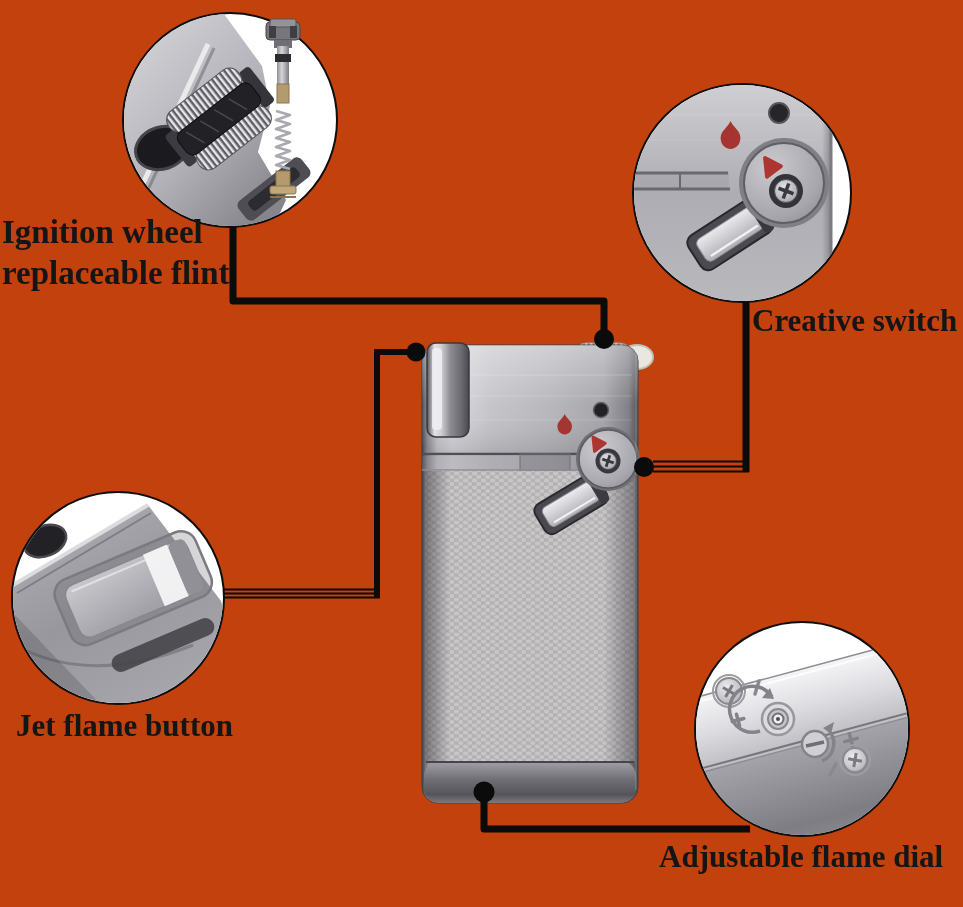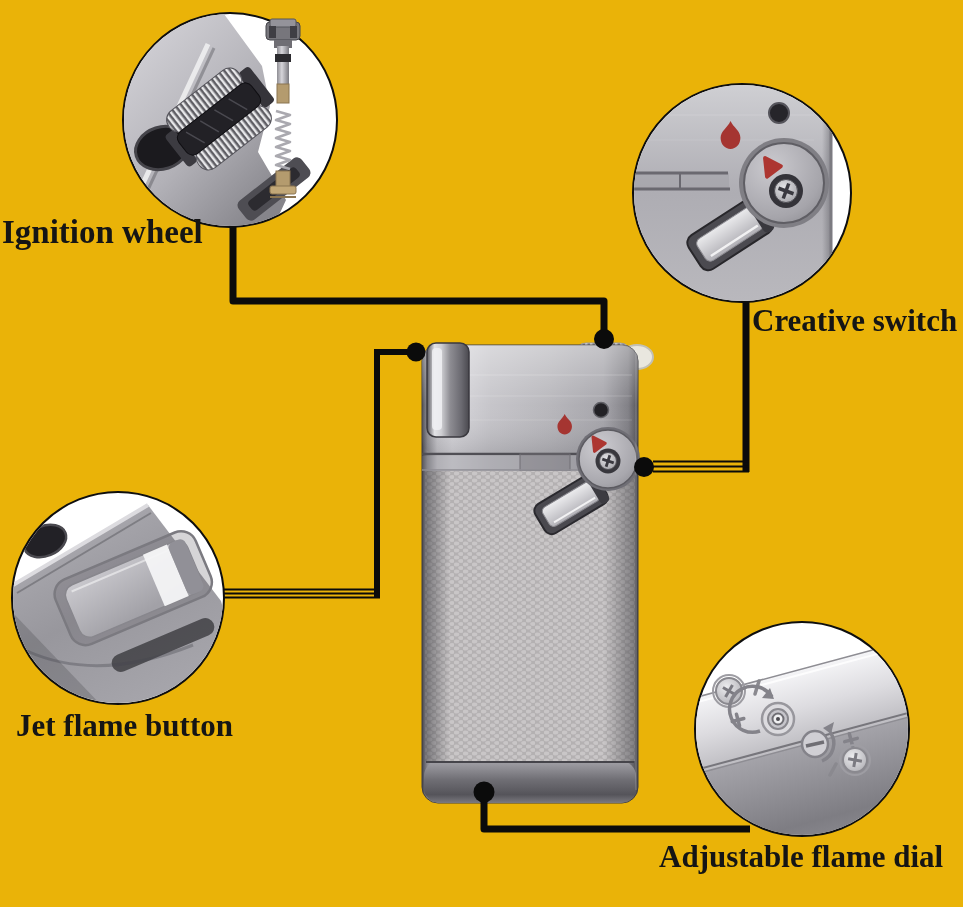--- a/index.html
+++ b/index.html
@@ -1,16 +1,16 @@
 <!DOCTYPE html>
 <html><head>
 <meta charset="utf-8">
 <style>
   html,body{margin:0;padding:0;background:#ffffff;}
-  .stage{position:relative;width:963px;height:907px;background:#eab308;overflow:hidden;
+  .stage{position:relative;width:963px;height:907px;background:#c2410c;overflow:hidden;
          font-family:"Liberation Serif","DejaVu Serif",serif;}
   .abs{position:absolute;}
   .callout-circle{position:absolute;border:2px solid #0e0e0e;border-radius:50%;overflow:hidden;
                   background:#ffffff;box-sizing:border-box;}
   .label{position:absolute;color:#151515;font-weight:700;white-space:nowrap;z-index:50;}
   .lab-2line div{white-space:nowrap;}
   #lbl-ignition{left:2px;top:212px;font-size:33px;line-height:41px;}
   #lbl-creative{left:752px;top:303px;font-size:31px;}
   #lbl-jet{left:16px;top:708px;font-size:31px;}
   #lbl-refill{left:659px;top:837px;font-size:31px;line-height:39px;}
@@ -404,20 +404,21 @@
         <g transform="rotate(10)" stroke="#7b7a81" stroke-width="3">
           <line x1="-7" y1="0" x2="7" y2="0"></line>
             <line x1="0" y1="-7" x2="0" y2="7"></line>
         </g>
       </g>
     </svg>
   </div>
 
   <div class="label lab-2line" id="lbl-ignition">
     <div>Ignition wheel</div>
+    <div>replaceable flint</div>
   </div>
   <div class="label" id="lbl-jet">Jet flame button</div>
   <div class="label" id="lbl-creative">Creative switch</div>
   <div class="label lab-2line" id="lbl-refill">
     <div>Adjustable flame dial</div>
   </div>
 
 </div>
 
 </body></html>

